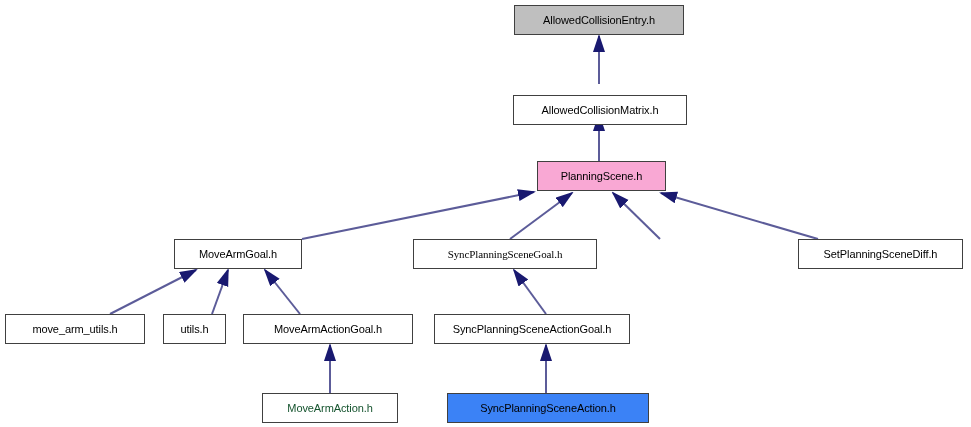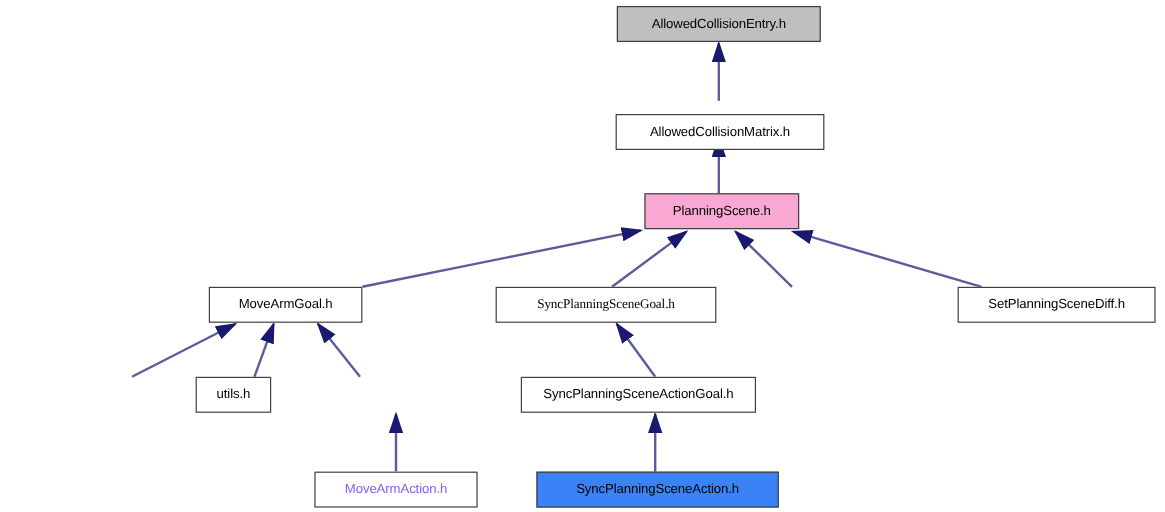--- a/index.html
+++ b/index.html
@@ -91,26 +91,32 @@
       </div>
       <div class="node" style="left: 174px; top: 239px; width: 128px; height: 30px; border-color: rgb(64, 64, 64); background: rgb(255, 255, 255); color: rgb(0, 0, 0);">
         <span class="node-label">MoveArmGoal.h</span>
       </div>
       <div class="node" style="left: 413px; top: 239px; width: 184px; height: 30px; border-color: rgb(64, 64, 64); background: rgb(255, 255, 255); color: rgb(0, 0, 0); font-family: Liberation Serif, serif;">
         <span class="node-label">SyncPlanningSceneGoal.h</span>
       </div>
       <div class="node" style="left: 798px; top: 239px; width: 165px; height: 30px; border-color: rgb(64, 64, 64); background: rgb(255, 255, 255); color: rgb(0, 0, 0);">
         <span class="node-label">SetPlanningSceneDiff.h</span>
       </div>
+      <div class="node" style="left: 5px; top: 314px; width: 140px; height: 30px; border-color: rgb(64, 64, 64); background: rgb(255, 255, 255); color: rgb(0, 0, 0);">
+        <span class="node-label">move_arm_utils.h</span>
+      </div>
       <div class="node" style="left: 163px; top: 314px; width: 63px; height: 30px; border-color: rgb(64, 64, 64); background: rgb(255, 255, 255); color: rgb(0, 0, 0); align-items: center;">
         <span class="node-label">utils.h</span>
+      </div>
+      <div class="node" style="left: 243px; top: 314px; width: 170px; height: 30px; border-color: rgb(64, 64, 64); background: rgb(255, 255, 255); color: rgb(0, 0, 0);">
+        <span class="node-label">MoveArmActionGoal.h</span>
       </div>
       <div class="node" style="left: 434px; top: 314px; width: 196px; height: 30px; border-color: rgb(64, 64, 64); background: rgb(255, 255, 255); color: rgb(0, 0, 0);">
         <span class="node-label">SyncPlanningSceneActionGoal.h</span>
       </div>
-      <div class="node" style="left: 262px; top: 393px; width: 136px; height: 30px; border-color: rgb(64, 64, 64); background: rgb(255, 255, 255); color: #8b5cf6;">
+      <div class="node" style="left: 262px; top: 393px; width: 136px; height: 30px; border-color: rgb(64, 64, 64); background: rgb(255, 255, 255); color: #14532d;">
         <span class="node-label">MoveArmAction.h</span>
       </div>
       <div class="node" style="left: 447px; top: 393px; width: 202px; height: 30px; border-color: rgb(64, 64, 64); background: #3b82f6; color: rgb(0, 0, 0);">
         <span class="node-label">SyncPlanningSceneAction.h</span>
       </div>
     </div>
 </div>
 
 </body></html>

